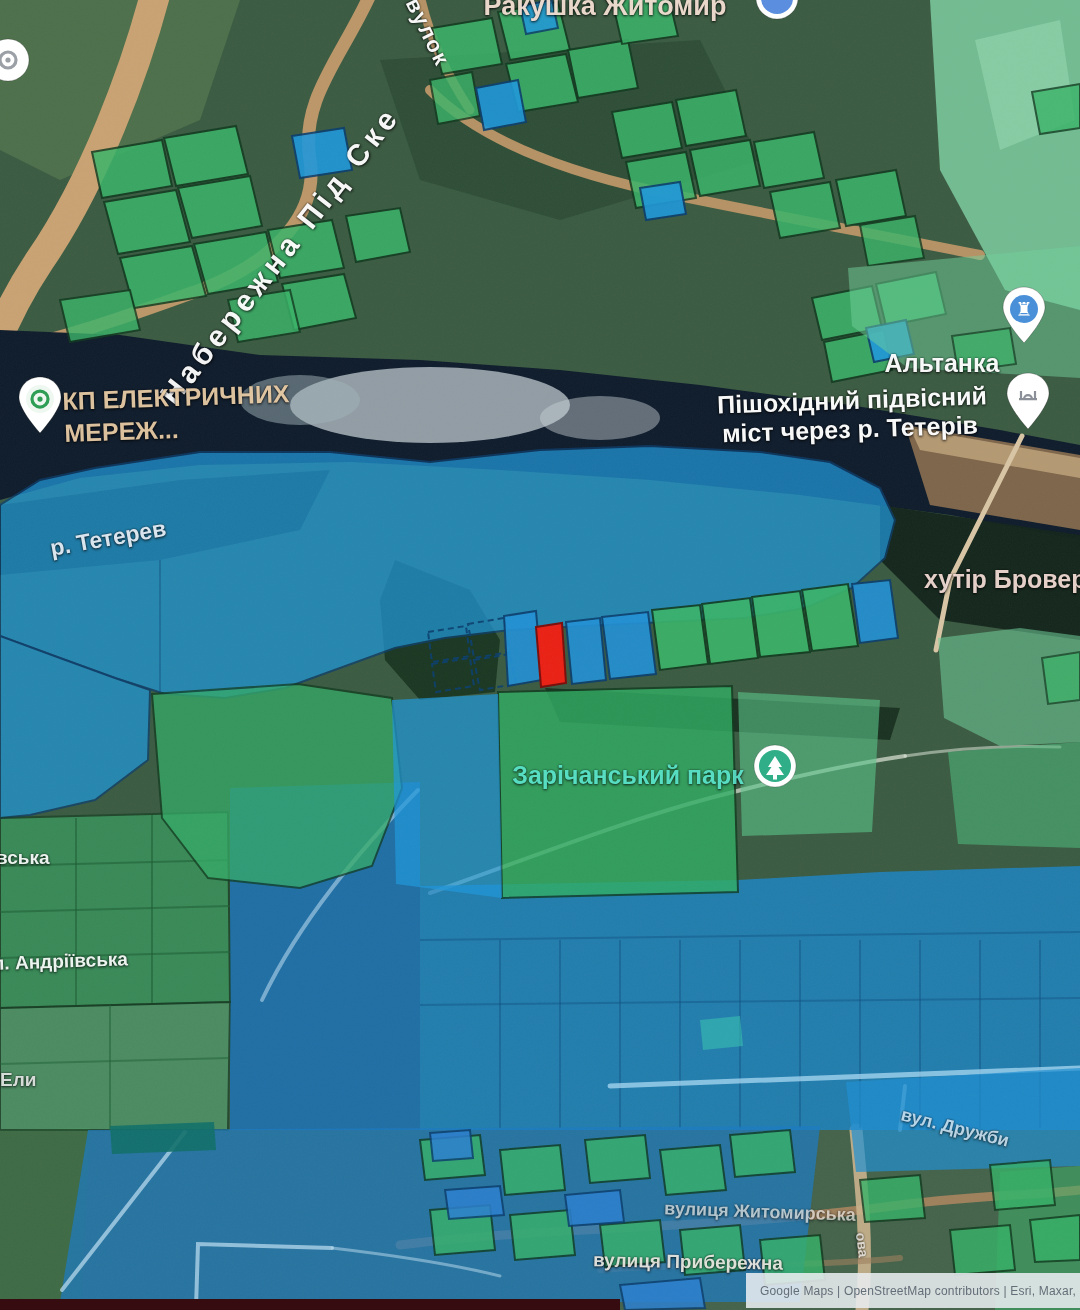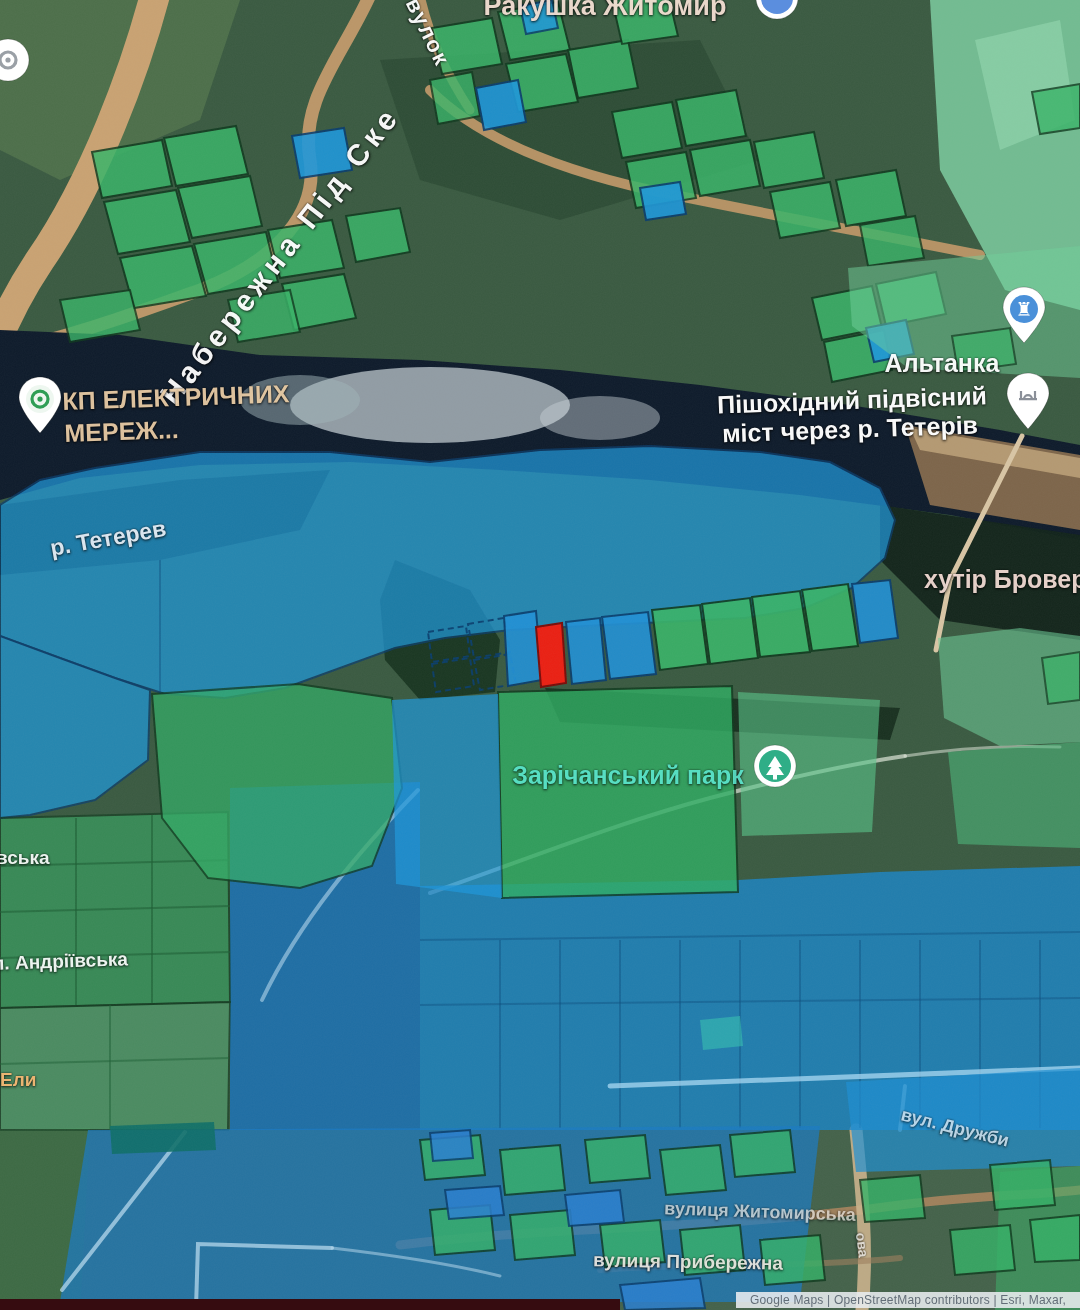--- a/index.html
+++ b/index.html
@@ -3,22 +3,22 @@
 <meta charset="utf-8">
 <style>
   html,body{margin:0;padding:0;background:#222;}
   .stage{position:relative;width:1080px;height:1310px;overflow:hidden;
          font-family:"Liberation Sans", sans-serif;background:#3a5a41;}
   .stage svg.map-canvas{position:absolute;left:0;top:0;}
   .lbl{position:absolute;white-space:nowrap;font-weight:700;
        text-shadow:0 1px 3px rgba(0,0,0,.85),0 0 2px rgba(0,0,0,.55);
        pointer-events:none;line-height:1.05;}
   .marker{position:absolute;transform:translate(-50%,-58%);}
-  .attr-bar{position:absolute;right:0;bottom:2px;height:16px;display:flex;align-items:center;
-            padding:0 14px 0 14px;font-size:12px;letter-spacing:.2px;}
+  .attr-bar{position:absolute;right:0;bottom:2px;height:35px;display:flex;align-items:center;
+            padding:0 4px 0 14px;font-size:12px;letter-spacing:.2px;}
   .photo-bar{position:absolute;left:0;bottom:0;height:11px;}
 </style>
 </head>
 <body>
 
 <div class="stage">
   <svg class="map-canvas" width="1080" height="1310" viewBox="0 0 1080 1310">
     <defs>
       <filter id="grain">
         <feTurbulence type="fractalNoise" baseFrequency="0.9" numOctaves="2" stitchTiles="stitch"></feTurbulence>
@@ -177,21 +177,21 @@
       <div class="lbl" style="left: 62px; top: 388px; font-size: 25px; color: rgb(231, 202, 164); opacity: 0.95; transform: rotate(-2deg); transform-origin: left top;">КП ЕЛЕКТРИЧНИХ</div>
       <div class="lbl" style="left: 64px; top: 420px; font-size: 25px; color: rgb(231, 202, 164); opacity: 0.95; transform: rotate(-2deg); transform-origin: left top;">МЕРЕЖ...</div>
       <div class="lbl" style="left: 852px; top: 400px; font-size: 25px; color: rgb(255, 255, 255); opacity: 0.97; transform: translate(-50%, -50%) rotate(-2deg); transform-origin: center center;">Пішохідний підвісний</div>
       <div class="lbl" style="left: 850px; top: 429px; font-size: 25px; color: rgb(255, 255, 255); opacity: 0.97; transform: translate(-50%, -50%) rotate(-2deg); transform-origin: center center;">міст через р. Тетерів</div>
       <div class="lbl" style="left: 942px; top: 319px; font-size: 25px; color: rgb(255, 255, 255); opacity: 0.95; transform: translate(-50%, -50%) rotate(0deg); transform-origin: center center; margin-top: 44px;">Альтанка</div>
       <div class="lbl" style="left: 108px; top: 538px; font-size: 23px; color: rgb(233, 238, 245); opacity: 0.92; font-weight: 600; transform: translate(-50%, -50%) rotate(-10deg); transform-origin: center center;">р. Тетерев</div>
       <div class="lbl" style="left: 924px; top: 566px; font-size: 25px; color: rgb(240, 217, 210); opacity: 0.95; transform: rotate(0deg); transform-origin: left top;">хутір Бровер</div>
       <div class="lbl" style="left: 628px; top: 775px; font-size: 25px; color: #5eead4; opacity: 0.85; font-weight: 600; transform: translate(-50%, -50%) rotate(0deg); transform-origin: center center;">Зарічанський парк</div>
       <div class="lbl" style="left: -4px; top: 848px; font-size: 19px; color: rgb(255, 255, 255); opacity: 0.9; font-weight: 600; transform: rotate(0deg); transform-origin: left top;">вська</div>
       <div class="lbl" style="left: -8px; top: 954px; font-size: 19px; color: rgb(255, 255, 255); opacity: 0.9; font-weight: 600; transform: rotate(-2deg); transform-origin: left top;">л. Андріївська</div>
-      <div class="lbl" style="left: 0px; top: 1070px; font-size: 19px; color: #fdba74; opacity: 0.9; font-weight: 600; transform: rotate(0deg); transform-origin: left top;">Ели</div>
+      <div class="lbl" style="left: 0px; top: 1070px; font-size: 19px; color: #e5e5e5; opacity: 0.9; font-weight: 600; transform: rotate(0deg); transform-origin: left top;">Ели</div>
       <div class="lbl" style="left: 955px; top: 1128px; font-size: 18px; color: rgb(220, 232, 242); opacity: 0.8; font-weight: 600; transform: translate(-50%, -50%) rotate(14deg); transform-origin: center center;">вул. Дружби</div>
       <div class="lbl" style="left: 760px; top: 1212px; font-size: 18px; color: rgb(232, 228, 223); opacity: 0.72; font-weight: 600; transform: translate(-50%, -50%) rotate(2deg); transform-origin: center center;">вулиця Житомирська</div>
       <div class="lbl" style="left: 688px; top: 1262px; font-size: 19px; color: rgb(239, 233, 226); opacity: 0.9; transform: translate(-50%, -50%) rotate(1deg); transform-origin: center center;">вулиця Прибережна</div>
       <div class="lbl" style="left: 862px; top: 1245px; font-size: 14px; color: rgb(232, 232, 232); opacity: 0.75; font-weight: 600; transform: translate(-50%, -50%) rotate(83deg); transform-origin: center center;">ова</div>
     </div>
   <div id="markers">
       <div class="marker" style="left: 40px; top: 412px;"><svg width="46" height="58" viewBox="-23 -23 46 58">
           <path d="M0,-22 C-12,-22 -21,-13 -21,-1.5 C-21,11 0,34 0,34 C0,34 21,11 21,-1.5 C21,-13 12,-22 0,-22 Z" fill="#ffffff" stroke="rgba(0,0,0,0.25)" stroke-width="1"></path>
           <circle r="14" fill="#eef7f0"></circle>
           <circle r="8" fill="none" stroke="#2f9e55" stroke-width="3.2"></circle>

